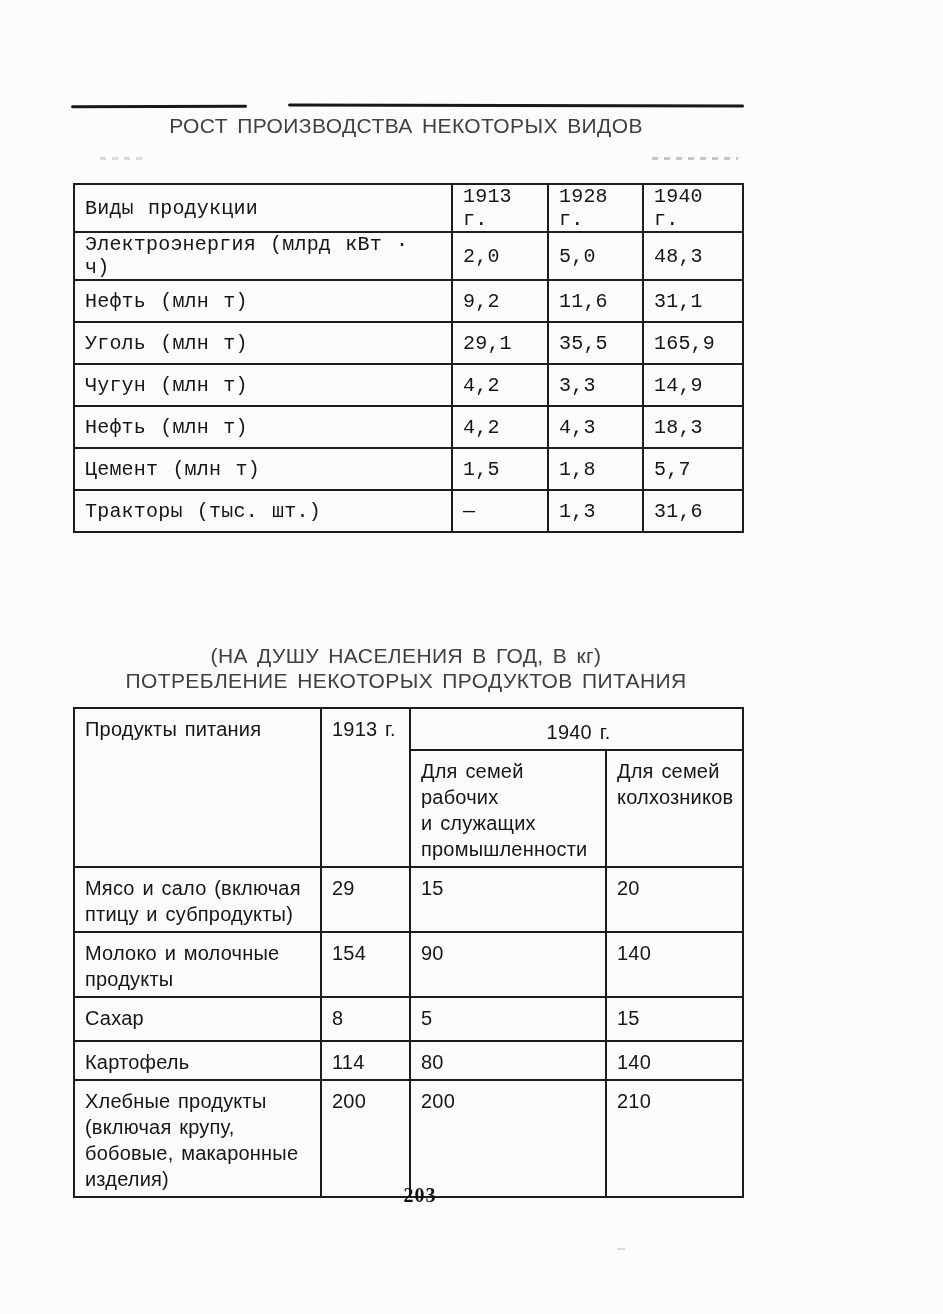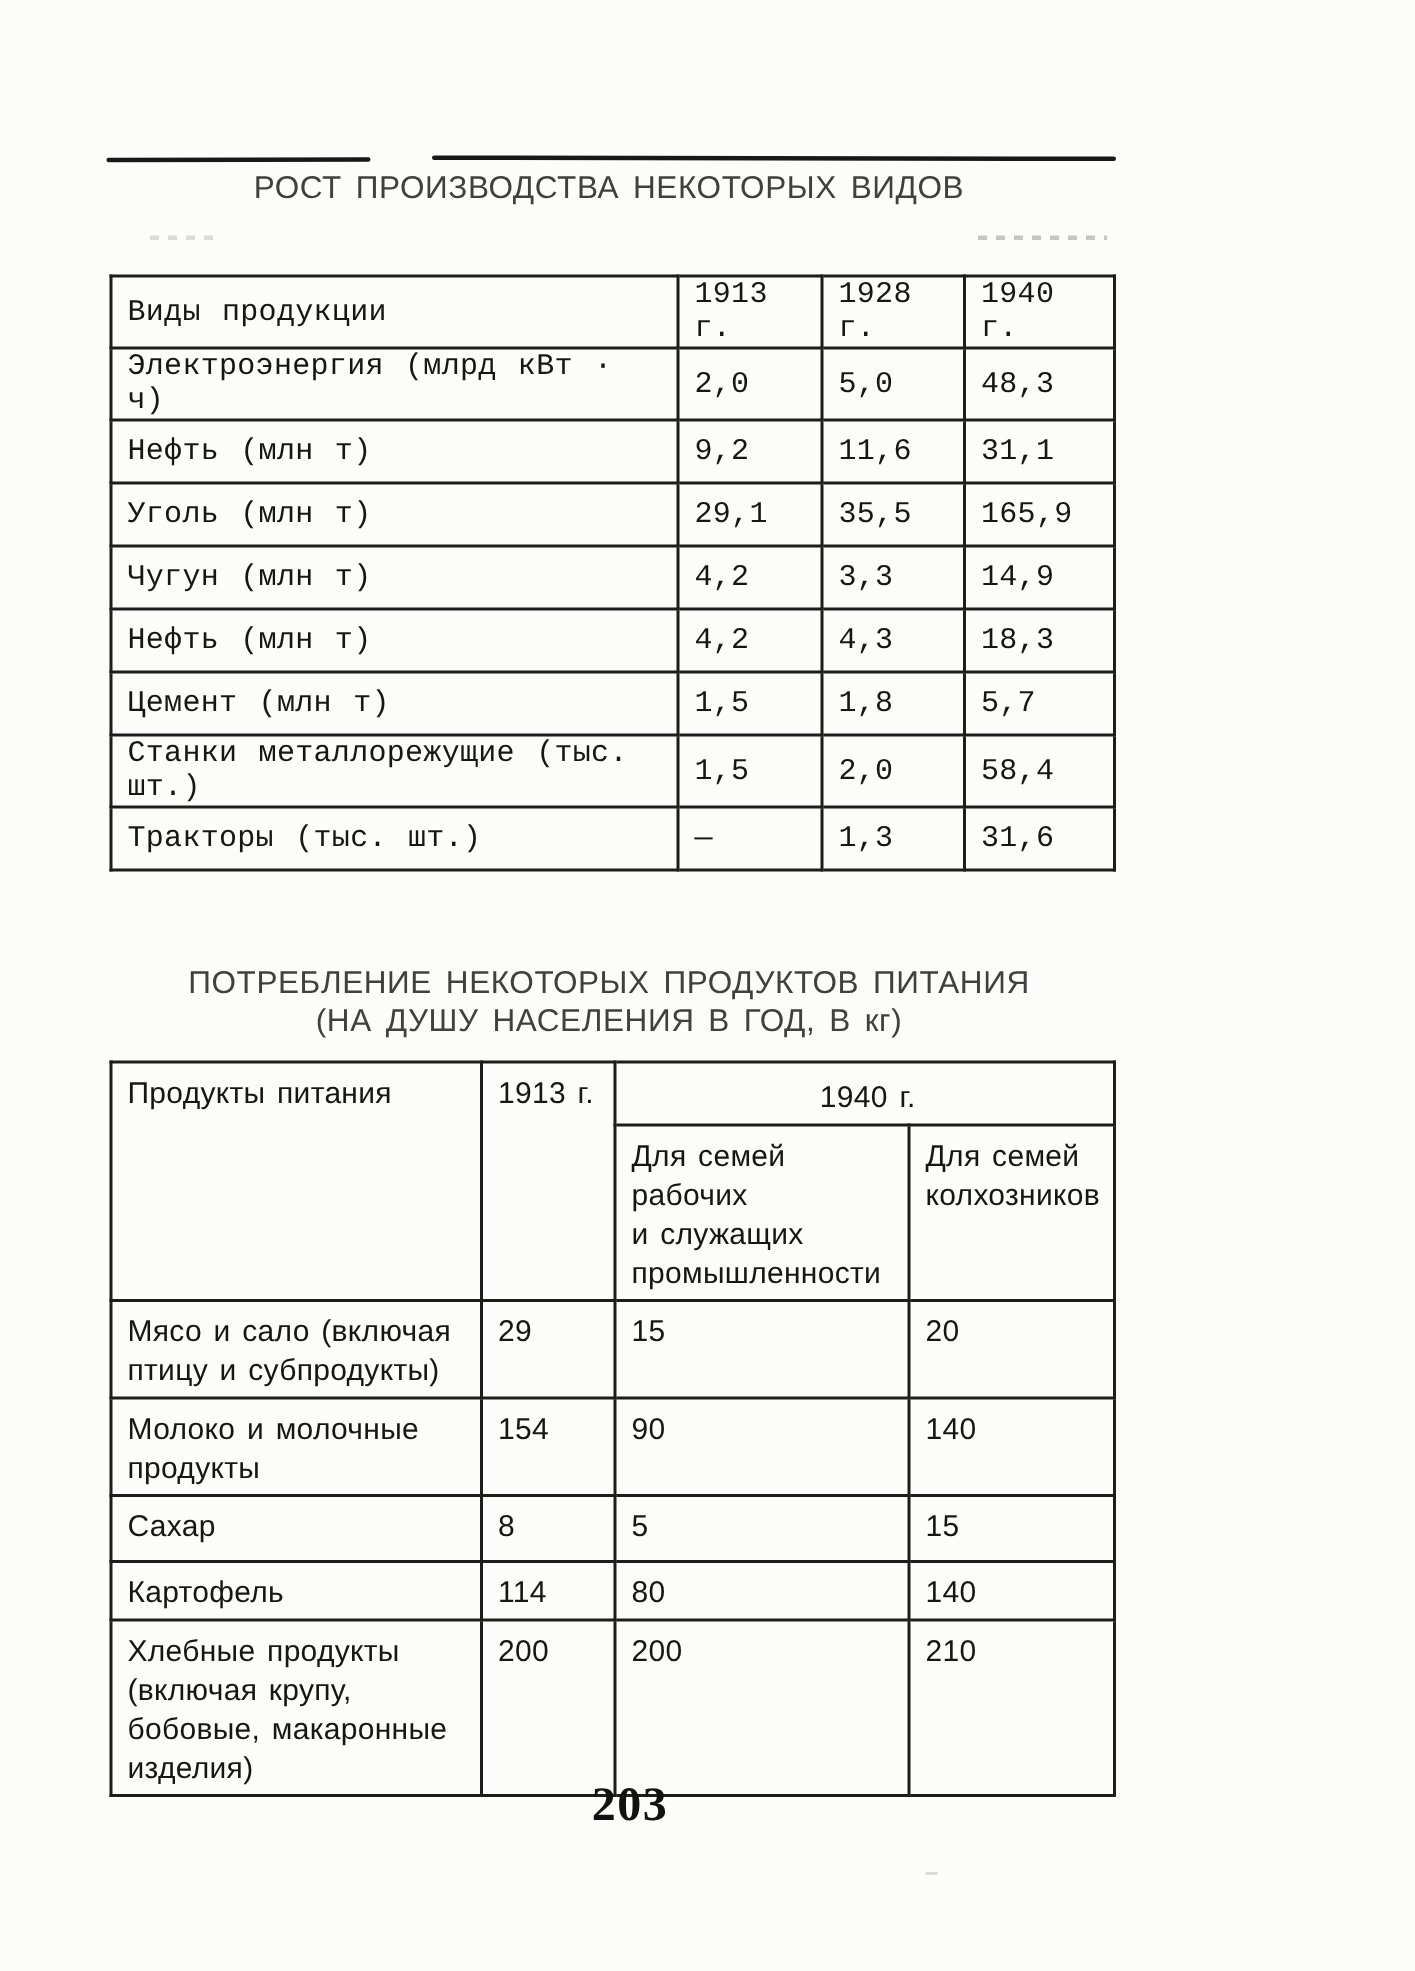--- a/index.html
+++ b/index.html
@@ -42,21 +42,21 @@
   .t-prod tr.hdr{height:43px;}
   
   .t-cons{top:707px;width:669px;}
   .t-cons td{vertical-align:top;padding:7px 6px 4px 10px;line-height:26px;}
   .t-cons .span-1940{text-align:center;padding-top:10px;}
   .ml{white-space:pre-line;}
   .page-number{
     position:absolute;left:388px;top:1184px;width:64px;
     text-align:center;
     font-family:"Liberation Serif","DejaVu Serif",serif;
-    font-weight:bold;font-size:32px;letter-spacing:1px;color:#121212;
+    font-weight:bold;font-size:20px;letter-spacing:1px;color:#121212;
   }
   
   .artifact{position:absolute;background:repeating-linear-gradient(90deg,#8f8f8f 0 6px,transparent 6px 12px);}
   .art-1{left:652px;top:157px;width:86px;height:3px;opacity:.5;}
   .art-2{left:100px;top:157px;width:42px;height:3px;opacity:.3;}
   .art-3{left:617px;top:1248px;width:8px;height:2px;opacity:.35;background:#9a9a9a;}
 </style>
 </head>
 <body>
 
@@ -116,37 +116,31 @@
       <td>4,3</td>
       <td>18,3</td>
     </tr>
     <tr>
       <td>Цемент (млн т)</td>
       <td>1,5</td>
       <td>1,8</td>
       <td>5,7</td>
     </tr>
     <tr>
-      <td>Станки металлорежущие (тыс. шт.)</td>
-      <td>1,5</td>
-      <td>2,0</td>
-      <td>58,4</td>
-    </tr>
-    <tr>
       <td>Тракторы (тыс. шт.)</td>
       <td>—</td>
       <td>1,3</td>
       <td>31,6</td>
     </tr>
   </tbody>
     </table>
 
   <div class="table-title title-2">
+    <div>(НА ДУШУ НАСЕЛЕНИЯ В ГОД, В кг)</div>
     <div>ПОТРЕБЛЕНИЕ НЕКОТОРЫХ ПРОДУКТОВ ПИТАНИЯ</div>
-    <div>(НА ДУШУ НАСЕЛЕНИЯ В ГОД, В кг)</div>
   </div>
 
   <table class="t-cons">
     <colgroup>
         <col style="width:247px">
         <col style="width:89px">
         <col style="width:196px">
         <col style="width:137px">
       </colgroup>
     <tbody>

